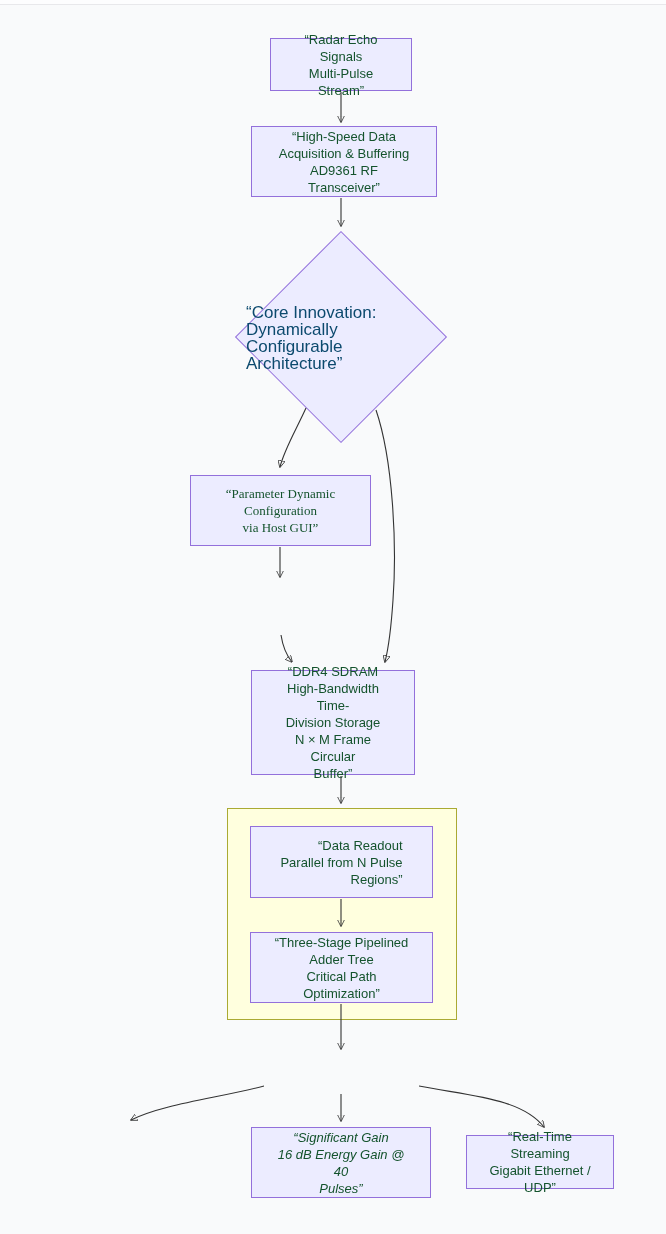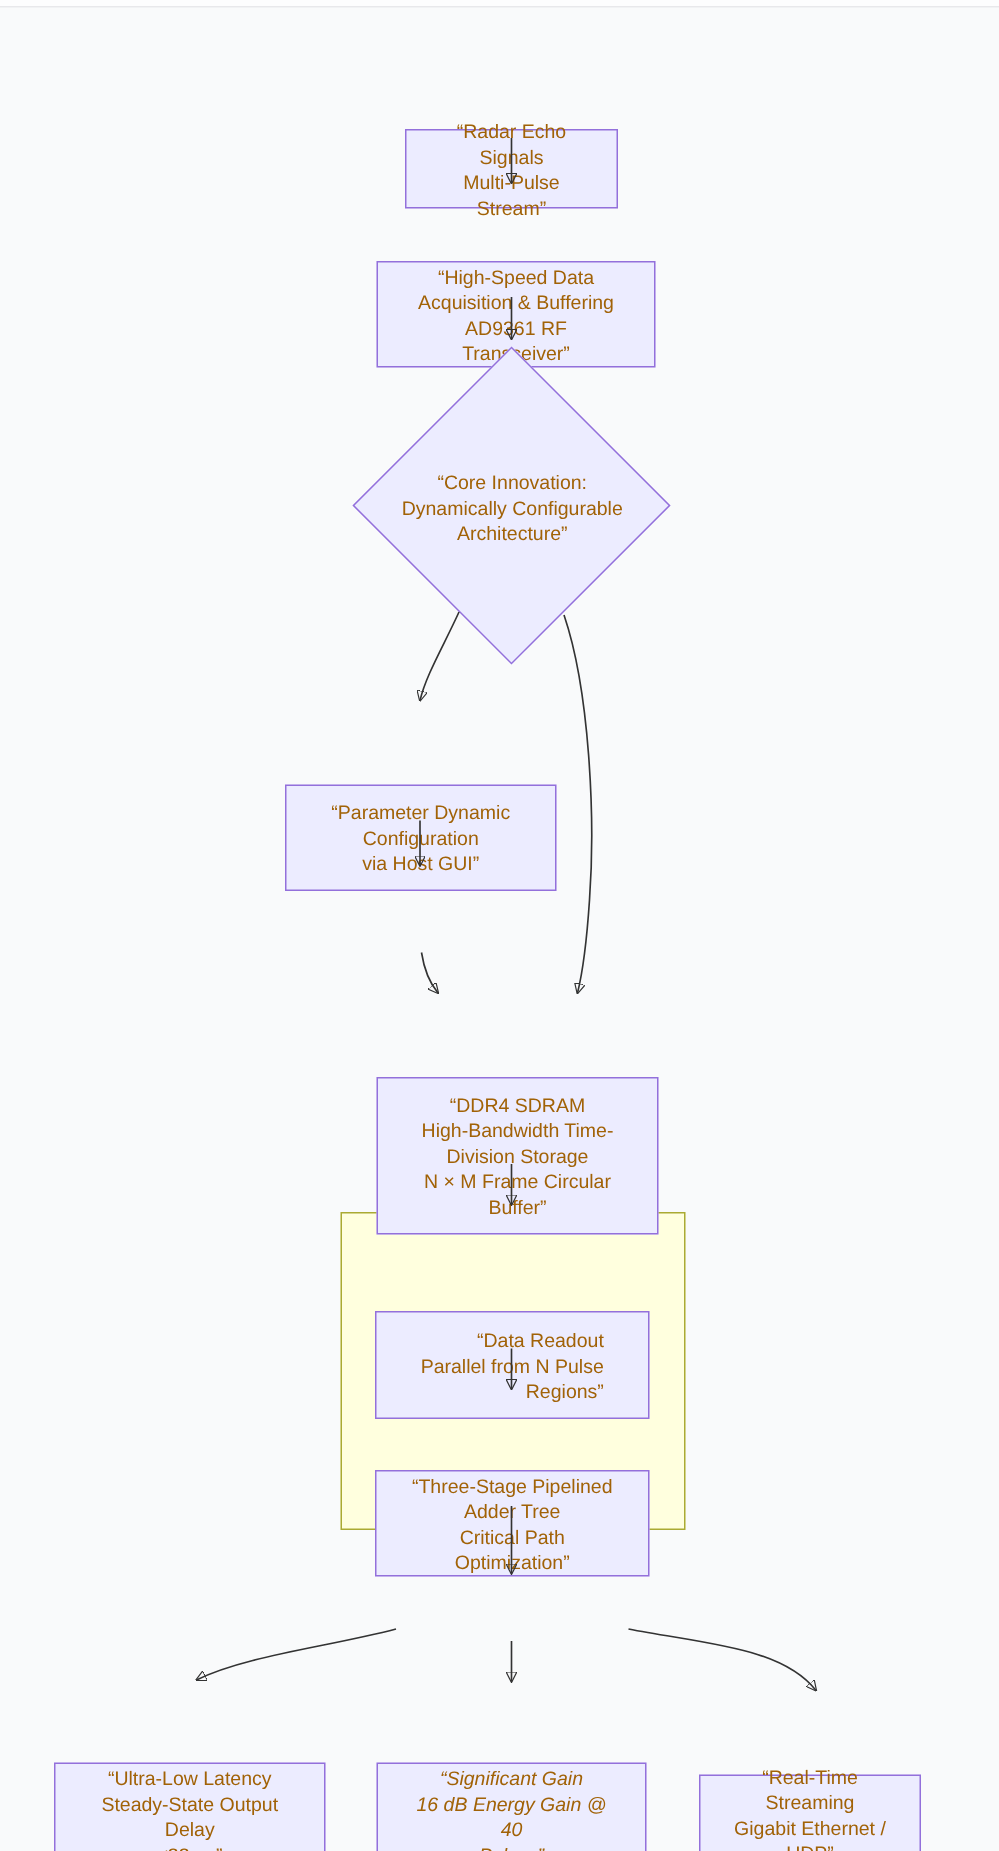--- a/index.html
+++ b/index.html
@@ -12,52 +12,51 @@
   .top-strip{
     position:absolute;left:0;top:0;width:666px;height:4px;
     background:#FDFDFE;border-bottom:1px solid #E8E8EB;z-index:0;
   }
   .canvas{position:absolute;left:0;top:0;width:666px;height:1234px;}
   .node{
     position:absolute;box-sizing:border-box;
     background:#ECECFF;border:1px solid #9370DB;
     display:flex;align-items:center;justify-content:center;
     text-align:center;font-size:13px;line-height:17px;
-    white-space:pre-line;color:#a16207;z-index:2;
+    white-space:pre-line;color:#14532d;z-index:2;
     padding:4px 22px;
-    margin-top:48px;
   }
   .cluster{
     position:absolute;box-sizing:border-box;
     background:#FFFFDE;border:1px solid #AAAA33;z-index:1;
   }
   .diamond-shape{
     position:absolute;box-sizing:border-box;
     width:150px;height:150px;left:266px;top:262px;
     background:#ECECFF;border:1px solid #9370DB;
     transform:rotate(45deg);z-index:2;
   }
   .diamond-label{
     position:absolute;left:246px;top:308px;width:191px;height:60px;
     display:flex;align-items:center;justify-content:center;
-    text-align:center;font-size:13px;line-height:17px;
-    white-space:pre-line;z-index:3;color:#a16207;
+    text-align:left;font-size:17px;line-height:17px;
+    white-space:pre-line;z-index:3;color:#0c4a6e;
   }
   svg.edges{
     position:absolute;left:0;top:0;width:666px;height:1234px;
     z-index:5;pointer-events:none;
   }
   svg.edges path{fill:none;stroke:#333333;stroke-width:1.1px;}
 
   
   .n-radar    {left:270px;top:38px;  width:142px;height:53px;}
   .n-acq      {left:251px;top:126px; width:186px;height:71px;}
-  .n-param    {left:190px;top:475px; width:181px;height:71px;}
+  .n-param    {left:190px;top:475px; width:181px;height:71px;font-family:Liberation Serif, serif;}
   .n-pulse    {left:193px;top:582px; width:175px;height:52px;}
-  .n-ddr4     {left:251px;top:670px; width:188px;height:105px;}
+  .n-ddr4     {left:251px;top:670px; width:164px;height:105px;}
   .n-cluster  {left:227px;top:808px; width:230px;height:212px;}
   .n-readout  {left:250px;top:826px; width:183px;height:72px;text-align:right;}
   .n-adder    {left:250px;top:932px; width:183px;height:71px;}
   .n-perf     {left:263px;top:1055px;width:157px;height:38px;}
   .n-latency  {left:36px; top:1127px;width:181px;height:71px;}
   .n-gain     {left:251px;top:1127px;width:180px;height:71px;font-style:italic;}
   .n-stream   {left:466px;top:1135px;width:148px;height:54px;}
 </style>
 </head>
 <body>
@@ -93,23 +92,20 @@
 
   <div class="node n-readout">“Data Readout
 Parallel from N Pulse
 Regions”</div>
 
   <div class="node n-adder">“Three-Stage Pipelined
 Adder Tree
 Critical Path Optimization”</div>
 
 
-  <div class="node n-latency">“Ultra-Low Latency
-Steady-State Output Delay
-≤33 µs”</div>
 
   <div class="node n-gain">“Significant Gain
 16 dB Energy Gain @ 40
 Pulses”</div>
 
   <div class="node n-stream">“Real-Time Streaming
 Gigabit Ethernet / UDP”</div>
 
   <svg class="edges" viewBox="0 0 666 1234">
     <defs>

